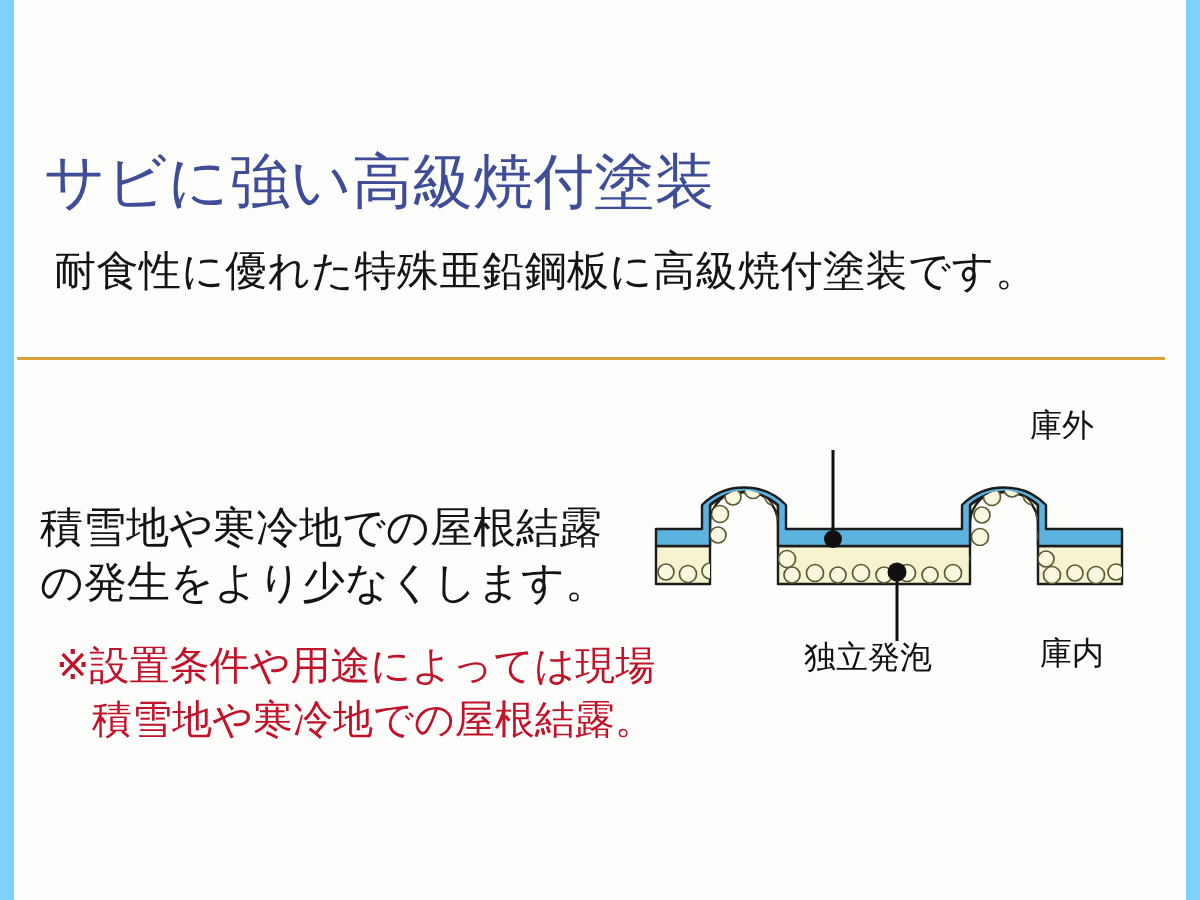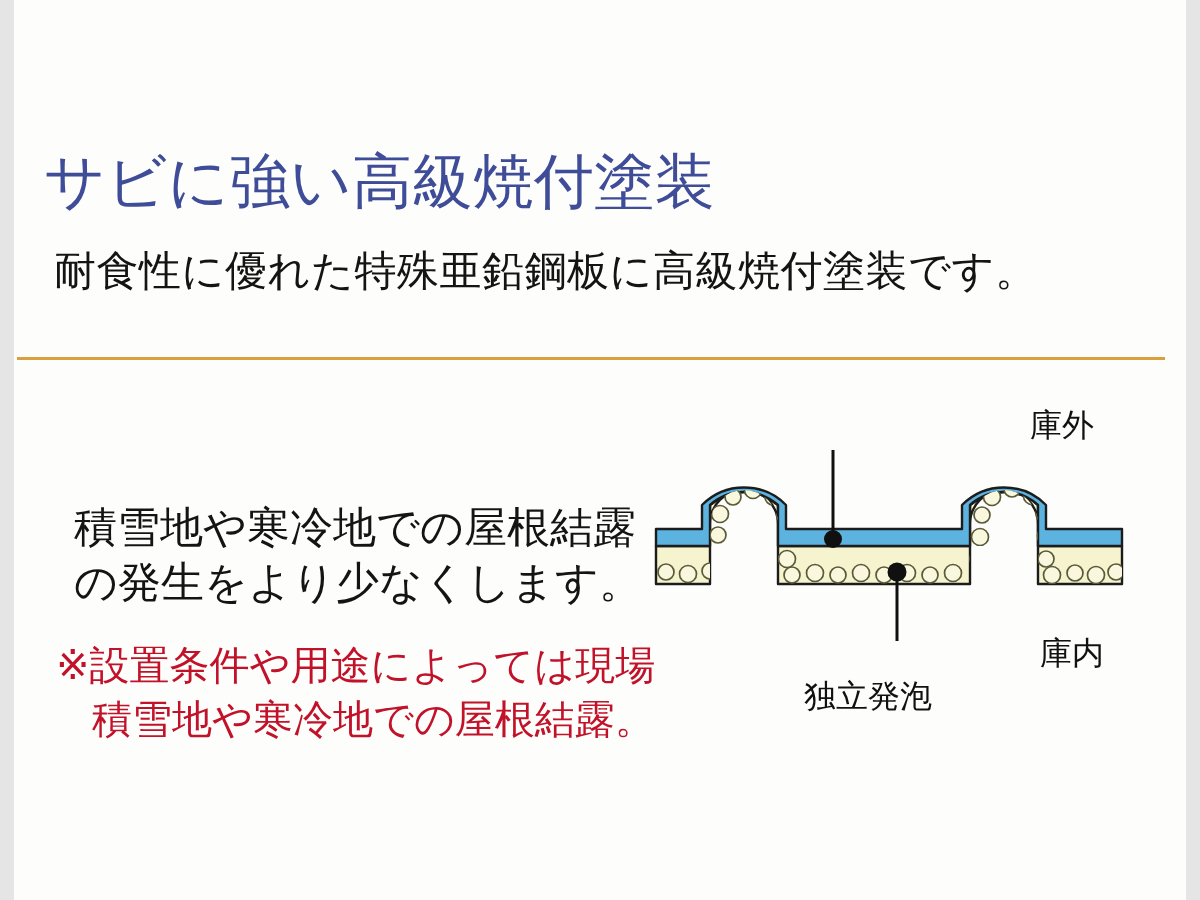--- a/index.html
+++ b/index.html
@@ -7,21 +7,21 @@
     padding: 0;
     background: #ffffff;
   }
   body {
     font-family: "Liberation Sans", "DejaVu Sans", sans-serif;
   }
   #page {
     position: relative;
     width: 1200px;
     height: 900px;
-    background: #e5e5e5;
+    background: #7dd3fc;
     overflow: hidden;
   }
   
   .panel-bg {
     position: absolute;
     left: 14px;
     top: 0px;
     width: 1172px;
     height: 900px;
     background: #fdfdfb;
@@ -73,21 +73,20 @@
   }
   .sec2-body {
     position: absolute;
     left: 40px;
     top: 500px;
     font-size: 43px;
     line-height: 1.28;
     letter-spacing: 0px;
     color: #141414;
     white-space: nowrap;
-    margin-left: 34px;
   }
   .sec2-note {
     position: absolute;
     left: 56px;
     top: 638px;
     font-size: 40px;
     line-height: 1.35;
     color: #c1122a;
     white-space: nowrap;
   }
@@ -110,21 +109,21 @@
     position: absolute;
     font-size: 32px;
     line-height: 1.22;
     color: #111111;
     white-space: nowrap;
   }
   .lbl-roof-steel { left: 126px; top: 8px; }
   .lbl-outside    { left: 390px; top: 8px; }
   .lbl-inside     { left: 400px; top: 236px; }
   .lbl-foam       { left: 164px; top: 240px; text-align: center; }
-  .lbl-foam span  { display: block; margin-top: 39px; }
+  .lbl-foam span  { display: block; }
   .lbl-foam .l2   { margin-left: -16px; }
 </style>
 </head>
 <body>
 
 <div id="page">
 
   <div class="panel-bg"></div>
 
   <div class="sec1-heading">サビに強い高級焼付塗装</div>

